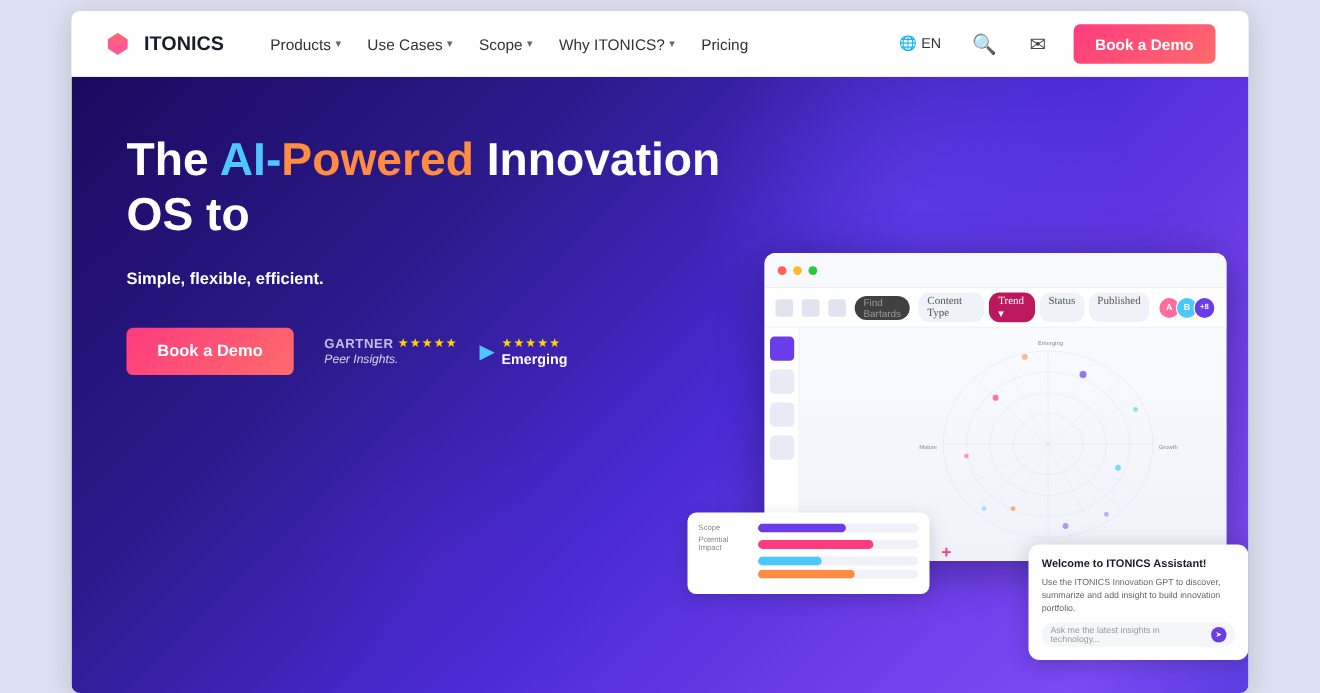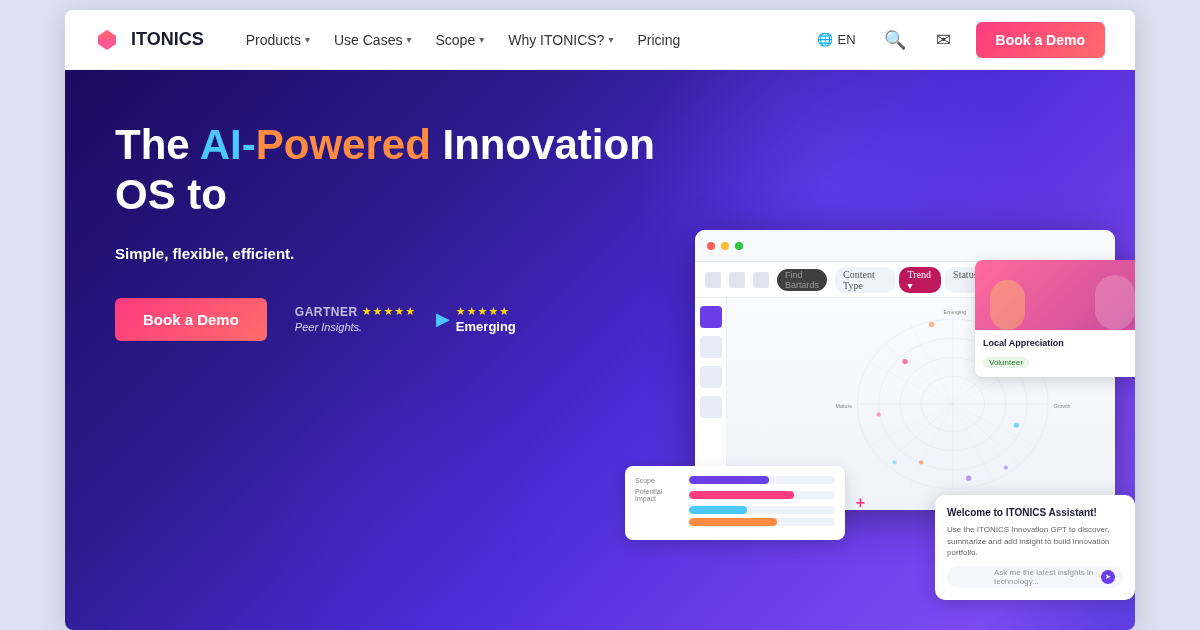--- a/index.html
+++ b/index.html
@@ -433,21 +433,20 @@
       border-radius: 11px;
       display: flex;
       align-items: center;
       padding: 0 8px;
       gap: 4px;
     }
     .ai-input-text {
       font-size: 8px;
       color: #999;
       flex: 1;
-      margin-left: 39px;
     }
     .ai-send-btn {
       width: 14px;
       height: 14px;
       background: #6b3de8;
       border-radius: 50%;
       display: flex;
       align-items: center;
       justify-content: center;
     }
@@ -718,30 +717,20 @@
         <div class="ai-panel-header">Welcome to ITONICS Assistant!</div>
         <div class="ai-panel-text">Use the ITONICS Innovation GPT to discover, summarize and add insight to build innovation portfolio.</div>
         <div class="ai-input">
           <span class="ai-input-text">Ask me the latest insights in technology...</span>
           <div class="ai-send-btn">
             <span style="color:#fff; font-size:7px;">➤</span>
           </div>
         </div>
       </div>
 
-      <div class="card-local">
-        <div class="card-local-img">
-          <div class="card-local-person"></div>
-          <div class="card-local-person2"></div>
-        </div>
-        <div class="card-local-body">
-          <div class="card-local-title">Local Appreciation</div>
-          <span class="card-local-tag">Volunteer</span>
-        </div>
-      </div>
 
       <div class="card-timeline">
         <div class="timeline-row">
           <span class="timeline-label">Scope</span>
           <div class="timeline-bar-wrap">
             <div class="timeline-bar bar-purple" style="width:55%;"></div>
           </div>
         </div>
         <div class="timeline-row">
           <span class="timeline-label">Potential Impact</span>

